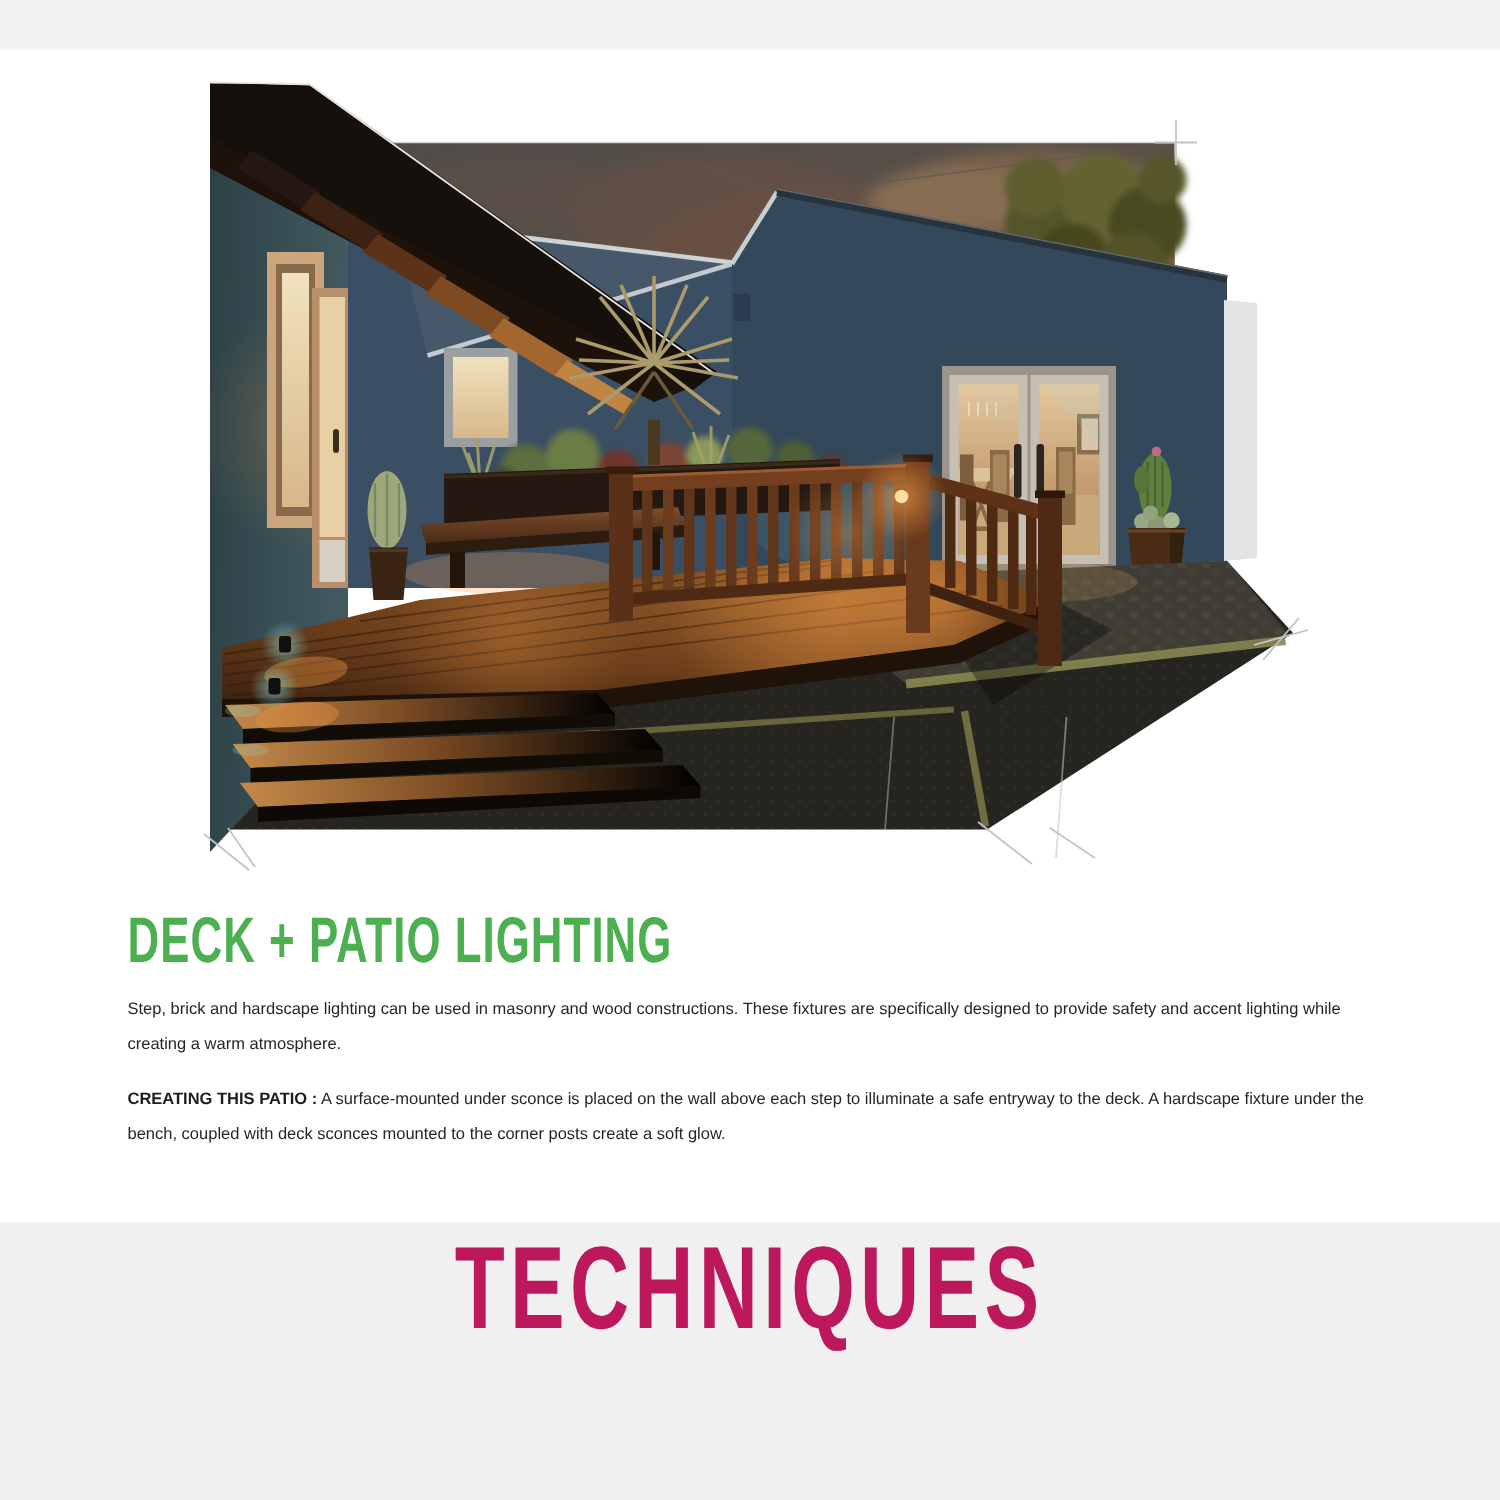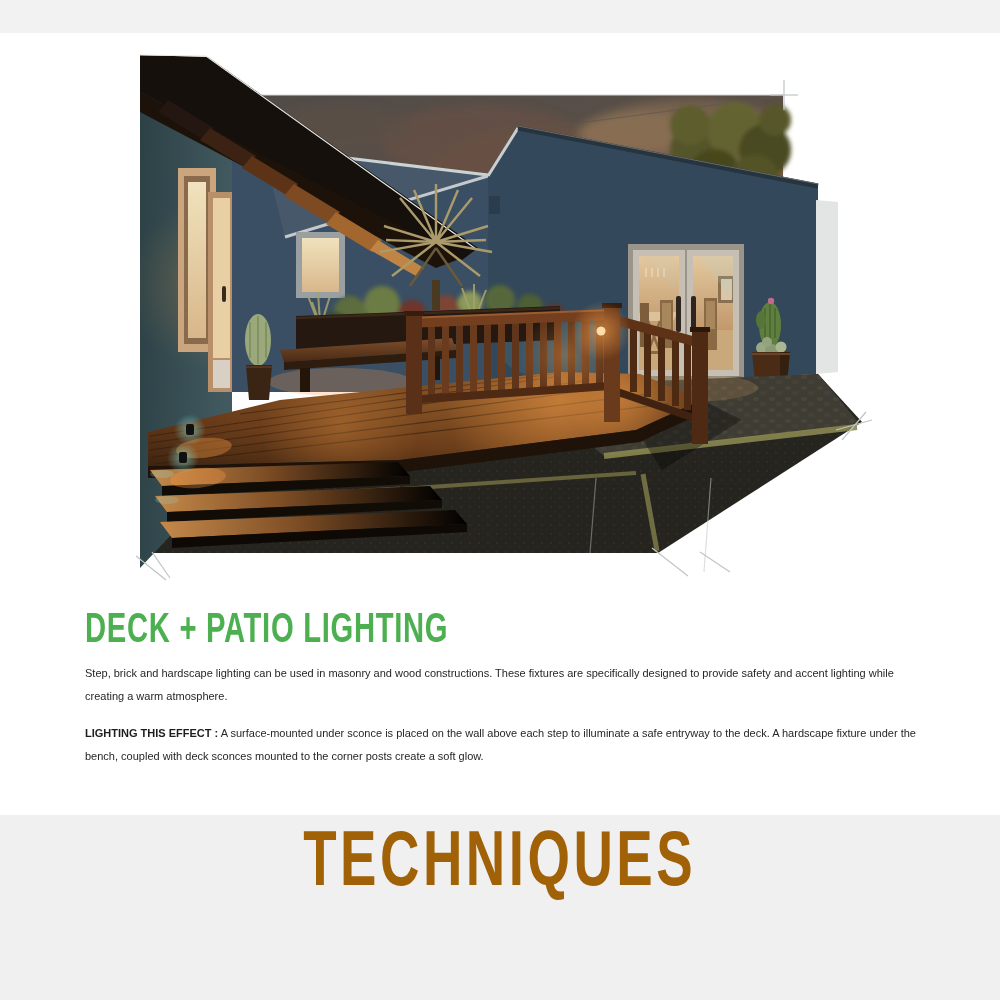--- a/index.html
+++ b/index.html
@@ -13,21 +13,21 @@
   .condense{display:inline-block;transform:scaleX(.68);transform-origin:0 50%;letter-spacing:1px;}
   .content p{margin:0 0 14px 0;font-size:11px;line-height:23px;color:var(--body_text,#262626);}
   .content p strong{font-weight:bold;color:#1d1d1d;}
   .footer{position:absolute;left:0;top:815px;width:1000px;height:185px;background:var(--footer_bg,#f0f0f0);
           text-align:center;}
   .brand-line1{margin-top:27px;font-size:46px;font-weight:bold;line-height:1;white-space:nowrap;}
   .brand-line1 .condense-c,.brand-line2 .condense-c{display:inline-block;transform:scaleX(.70);
           transform-origin:50% 50%;letter-spacing:2px;}
   .brand-accent{color:var(--accent_green,#4caf50);}
   .brand-rest{color:#242424;}
-  .brand-line2{margin-top:4px;font-size:78px;font-weight:bold;color:#a16207;line-height:1;white-space:nowrap;}
+  .brand-line2{margin-top:4px;font-size:78px;font-weight:bold;color:#be185d;line-height:1;white-space:nowrap;}
   .brand-line2 .condense-c{letter-spacing:5px;}
 </style>
 </head>
 <body>
 
 <div class="canvas">
 
   <div class="top-bar"></div>
 
   <svg class="illustration" viewBox="0 0 1000 600" xmlns="http://www.w3.org/2000/svg">
@@ -373,20 +373,20 @@
       <line x1="652" y1="548" x2="688" y2="576"></line>
         <line x1="700" y1="552" x2="730" y2="572"></line>
       <line x1="596" y1="478" x2="590" y2="553" opacity="0.45"></line>
       <line x1="711" y1="478" x2="704" y2="572" opacity="0.55"></line>
     </g>
   </svg>
 
   <div class="content">
     <h1 class="headline"><span class="condense">DECK + PATIO LIGHTING</span></h1>
     <p>Step, brick and hardscape lighting can be used in masonry and wood constructions. These fixtures are specifically designed to provide safety and accent lighting while creating a warm atmosphere.</p>
-    <p><strong>LIGHTING THIS EFFECT :</strong> <span>A surface-mounted under sconce is placed on the wall above each step to illuminate a safe entryway to the deck. A hardscape fixture under the bench, coupled with deck sconces mounted to the corner posts create a soft glow.</span></p>
+    <p><strong>CREATING THIS PATIO :</strong> <span>A surface-mounted under sconce is placed on the wall above each step to illuminate a safe entryway to the deck. A hardscape fixture under the bench, coupled with deck sconces mounted to the corner posts create a soft glow.</span></p>
   </div>
 
   <div class="footer">
     <div class="brand-line2"><span class="condense-c">TECHNIQUES</span></div>
   </div>
 
 </div>
 
 </body></html>

